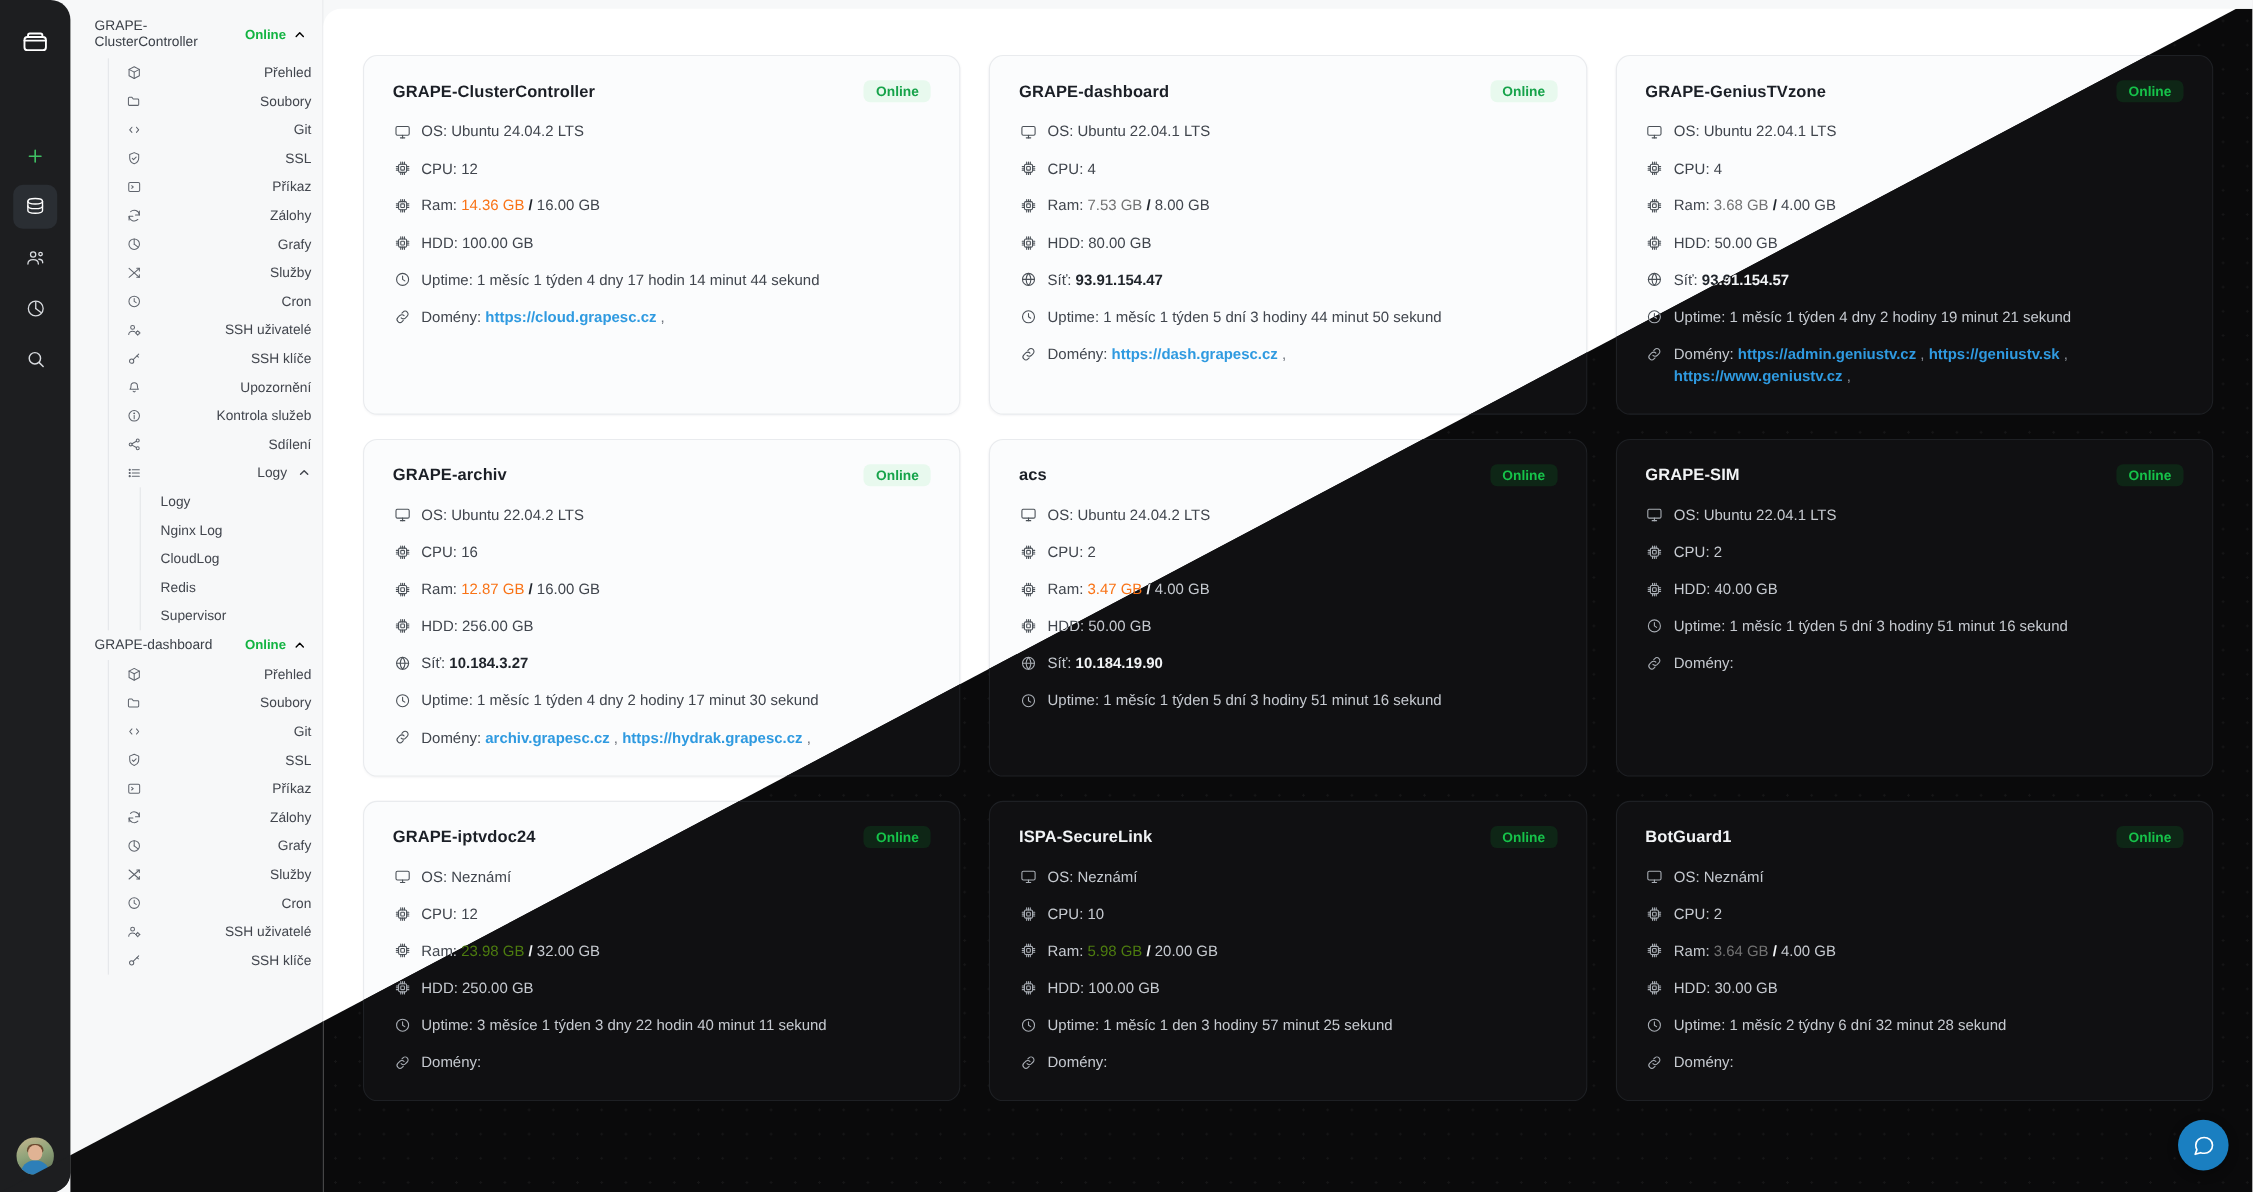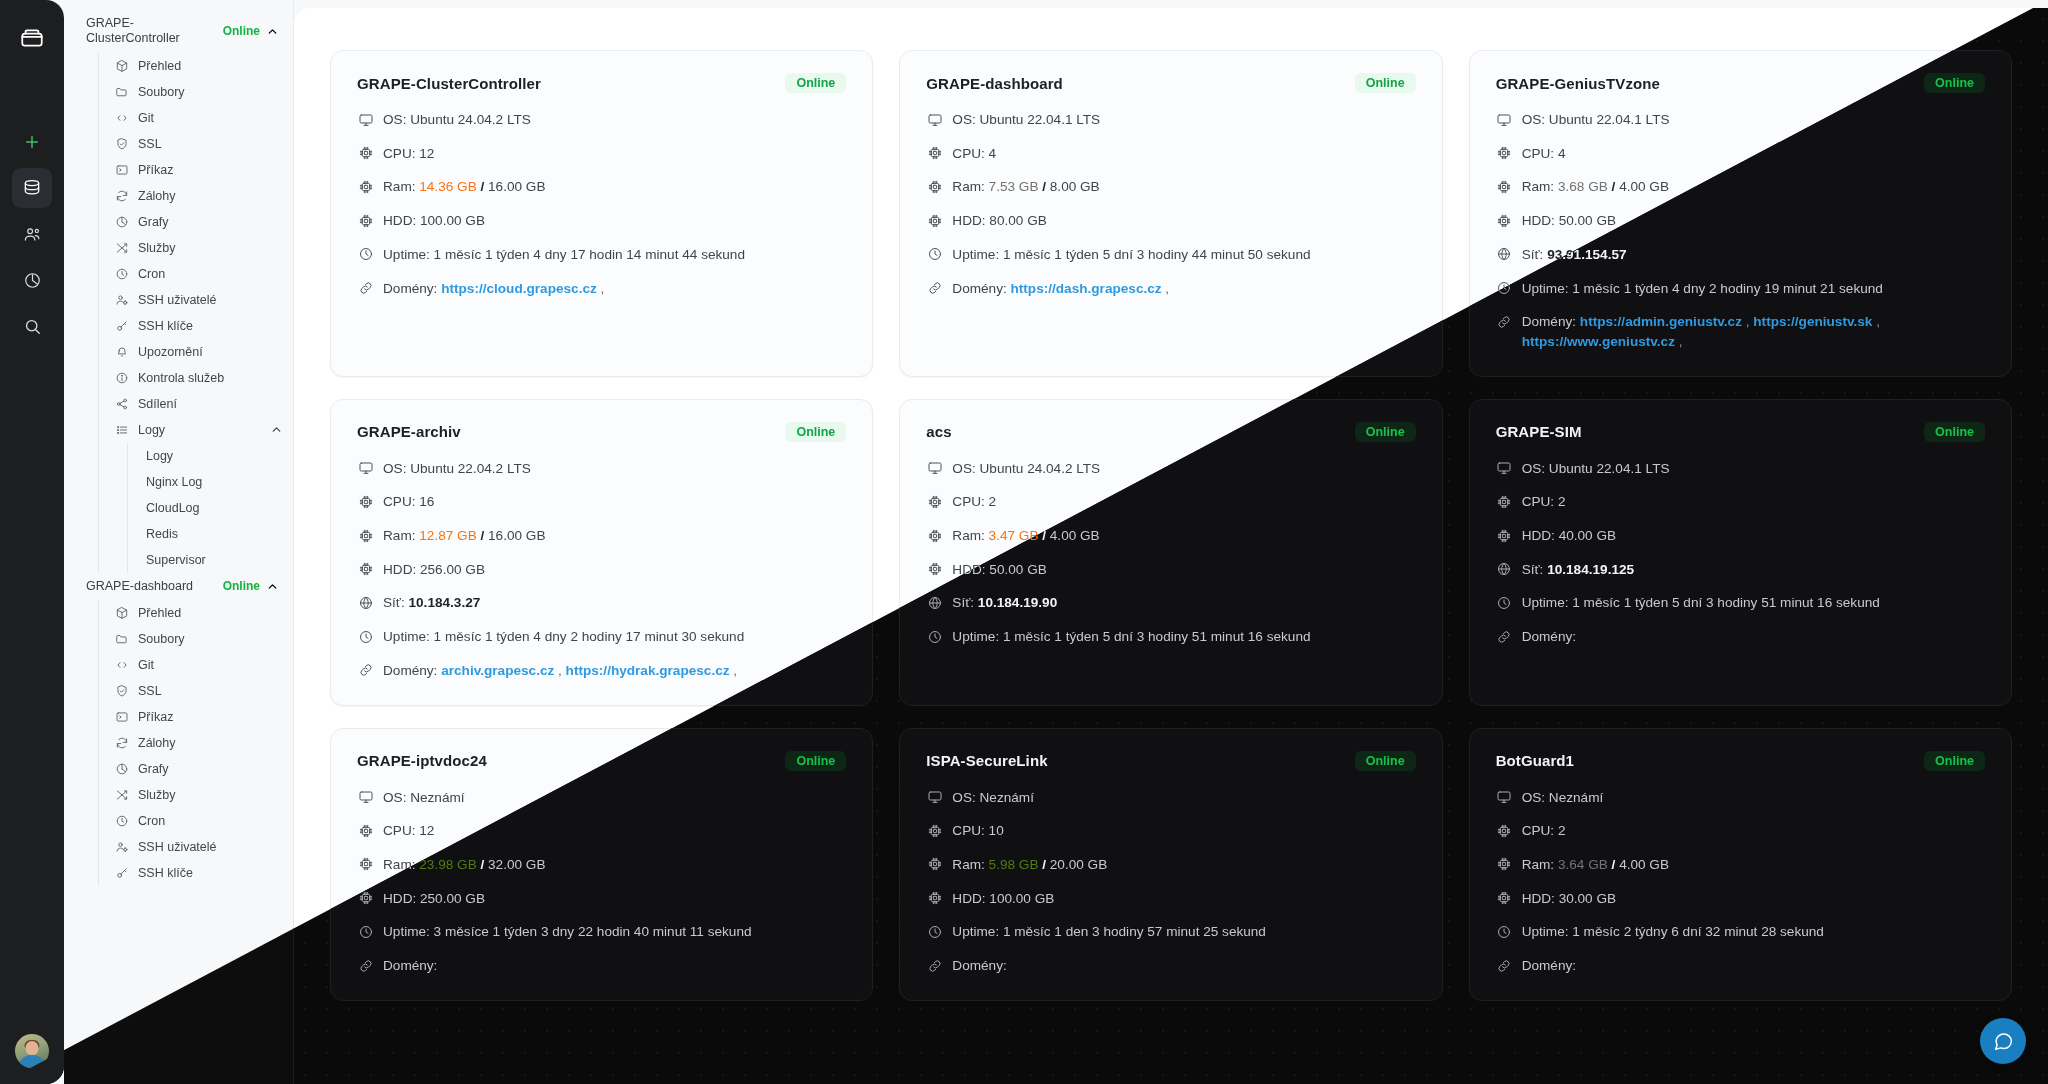--- a/index.html
+++ b/index.html
@@ -120,21 +120,21 @@
     color: #42464e;
     cursor: pointer;
     position: relative;
   }
   .tree-item .ti-icon {
     width: 14px; height: 14px;
     flex: 0 0 14px;
     display: flex; align-items: center; justify-content: center;
     color: #5f646d;
   }
-  .tree-item .ti-label { flex: 1 1 auto; }
+  .tree-item .ti-label { flex: 1 1 auto; text-align: right; }
   .tree-item .ti-chev { flex: 0 0 auto; display:flex; }
   .sub-items {
     margin-left: 28px;
     border-left: 1px solid #e4e6e9;
   }
   .sub-item {
     padding: 6px 10px 6px 18px;
     font-size: 12.5px;
     color: #42464e;
     cursor: pointer;
@@ -754,20 +754,30 @@
                 <rect x="9.5" y="9.5" width="5" height="5" rx="1"></rect>
                 <path d="M9.5 3.5v3M12 3.5v3M14.5 3.5v3M9.5 17.5v3M12 17.5v3M14.5 17.5v3M3.5 9.5h3M3.5 12h3M3.5 14.5h3M17.5 9.5h3M17.5 12h3M17.5 14.5h3"></path>
               </svg>
             </span>
             <span class="rtext">HDD: 80.00 GB</span>
           </div>
           <div class="crow">
             <span class="ricon">
               <svg width="16" height="16" viewBox="0 0 24 24" fill="none" stroke="currentColor" stroke-width="1.5" stroke-linecap="round" stroke-linejoin="round">
                 <circle cx="12" cy="12" r="8.2"></circle>
+                <path d="M3.8 12h16.4"></path>
+                <path d="M12 3.8c2.2 2.3 3.3 5.1 3.3 8.2S14.2 17.9 12 20.2c-2.2-2.3-3.3-5.1-3.3-8.2S9.8 6.1 12 3.8z"></path>
+              </svg>
+            </span>
+            <span class="rtext">Síť: <span class="strong">93.91.154.47</span></span>
+          </div>
+          <div class="crow">
+            <span class="ricon">
+              <svg width="16" height="16" viewBox="0 0 24 24" fill="none" stroke="currentColor" stroke-width="1.5" stroke-linecap="round" stroke-linejoin="round">
+                <circle cx="12" cy="12" r="8.2"></circle>
                 <path d="M12 7.5V12l3 2"></path>
               </svg>
             </span>
             <span class="rtext">Uptime: 1 měsíc 1 týden 5 dní 3 hodiny 44 minut 50 sekund</span>
           </div>
           <div class="crow">
             <span class="ricon">
               <svg width="16" height="16" viewBox="0 0 24 24" fill="none" stroke="currentColor" stroke-width="1.5" stroke-linecap="round" stroke-linejoin="round">
                 <path d="M10 13.5a4 4 0 0 0 5.7.3l2.6-2.6a4 4 0 0 0-5.7-5.7l-1.5 1.5"></path>
                 <path d="M14 10.5a4 4 0 0 0-5.7-.3l-2.6 2.6a4 4 0 0 0 5.7 5.7l1.5-1.5"></path>
@@ -1963,30 +1973,20 @@
                       <rect x="9.5" y="9.5" width="5" height="5" rx="1"></rect>
                       <path d="M9.5 3.5v3M12 3.5v3M14.5 3.5v3M9.5 17.5v3M12 17.5v3M14.5 17.5v3M3.5 9.5h3M3.5 12h3M3.5 14.5h3M17.5 9.5h3M17.5 12h3M17.5 14.5h3"></path>
                     </svg>
                   </span>
                   <span class="rtext">HDD: 40.00 GB</span>
                 </div>
                 <div class="crow">
                   <span class="ricon">
                     <svg width="16" height="16" viewBox="0 0 24 24" fill="none" stroke="currentColor" stroke-width="1.5" stroke-linecap="round" stroke-linejoin="round">
                       <circle cx="12" cy="12" r="8.2"></circle>
-                      <path d="M3.8 12h16.4"></path>
-                      <path d="M12 3.8c2.2 2.3 3.3 5.1 3.3 8.2S14.2 17.9 12 20.2c-2.2-2.3-3.3-5.1-3.3-8.2S9.8 6.1 12 3.8z"></path>
-                    </svg>
-                  </span>
-                  <span class="rtext">Síť: <span class="strong">10.184.19.125</span></span>
-                </div>
-                <div class="crow">
-                  <span class="ricon">
-                    <svg width="16" height="16" viewBox="0 0 24 24" fill="none" stroke="currentColor" stroke-width="1.5" stroke-linecap="round" stroke-linejoin="round">
-                      <circle cx="12" cy="12" r="8.2"></circle>
                       <path d="M12 7.5V12l3 2"></path>
                     </svg>
                   </span>
                   <span class="rtext">Uptime: 1 měsíc 1 týden 5 dní 3 hodiny 51 minut 16 sekund</span>
                 </div>
                 <div class="crow">
                   <span class="ricon">
                     <svg width="16" height="16" viewBox="0 0 24 24" fill="none" stroke="currentColor" stroke-width="1.5" stroke-linecap="round" stroke-linejoin="round">
                       <path d="M10 13.5a4 4 0 0 0 5.7.3l2.6-2.6a4 4 0 0 0-5.7-5.7l-1.5 1.5"></path>
                       <path d="M14 10.5a4 4 0 0 0-5.7-.3l-2.6 2.6a4 4 0 0 0 5.7 5.7l1.5-1.5"></path>

